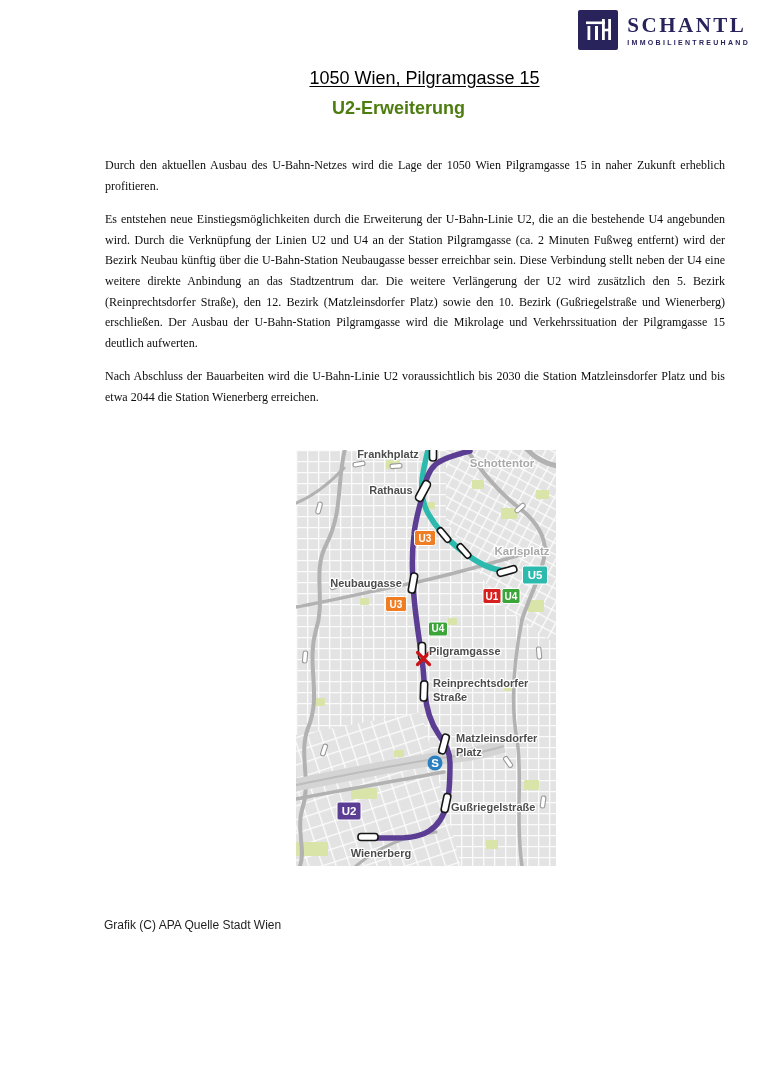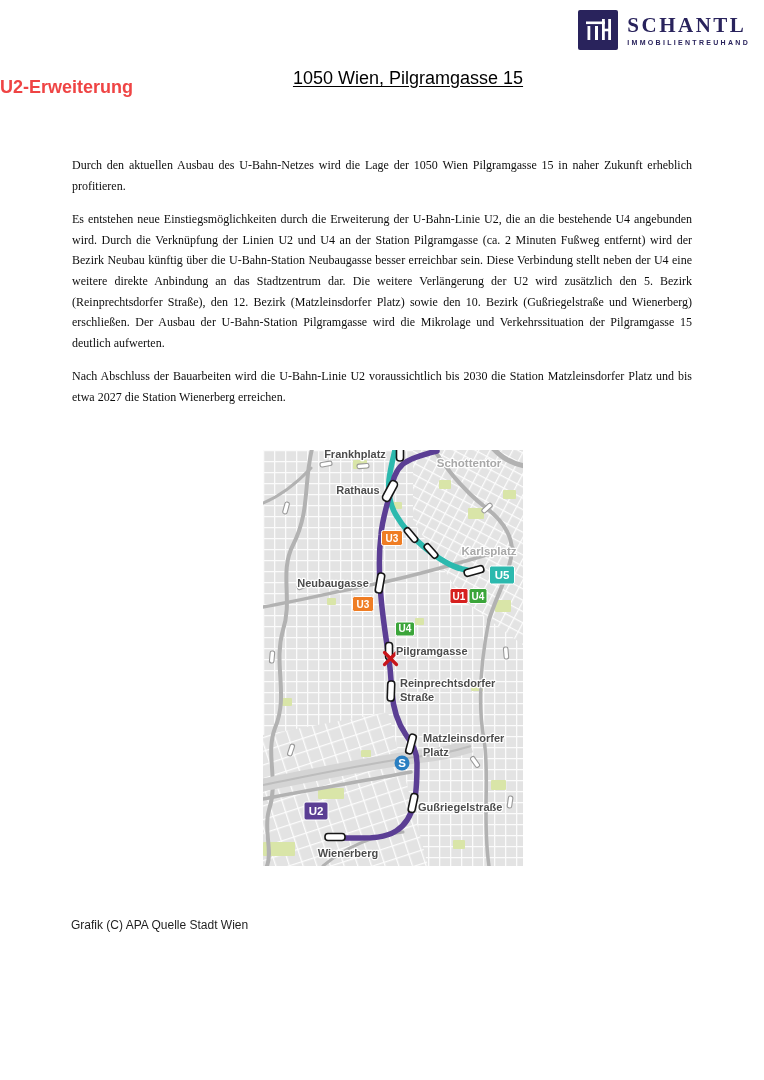--- a/index.html
+++ b/index.html
@@ -1,34 +1,34 @@
 <!DOCTYPE html>
 <html><head>
 <meta charset="utf-8">
 <style>
   html,body{margin:0;padding:0;}
   body{
     width:764px;height:1080px;background:#ffffff;position:relative;overflow:hidden;
     font-family:"Liberation Sans",sans-serif;
   }
-  .page{position:absolute;inset:0;background:#ffffff;}
+  .page{position:absolute;inset:0;background:#ffffff;margin-left:33px;}
 
   
   .logo{position:absolute;top:10px;right:14px;display:flex;align-items:center;gap:9px;}
   .logo-mark{width:40px;height:40px;display:block;}
   .logo-text{display:flex;flex-direction:column;gap:3px;}
   .logo-name{font-family:"Liberation Serif",serif;font-weight:700;font-size:21px;
     letter-spacing:2.5px;color:#29235c;line-height:1;}
   .logo-tagline{font-size:7px;font-weight:700;letter-spacing:2.3px;color:#29235c;line-height:1;}
 
   
   .title1{position:absolute;top:68px;left:0;width:100%;text-align:center;
     font-size:18px;color:#000;text-decoration:underline;text-underline-offset:2px;padding-left:26px;}
-  .title2{position:absolute;top:77px;left:0;width:100%;text-align:left;
-    font-size:18px;font-weight:700;color:#ef4444;}
+  .title2{position:absolute;top:98px;left:0;width:100%;text-align:center;
+    font-size:18px;font-weight:700;color:#4d7c0f;}
 
   
   .bodycopy{position:absolute;left:72px;top:155px;width:620px;
     font-family:"Liberation Serif",serif;font-size:12px;line-height:20.6px;
     text-align:justify;color:#0d0d0d;}
   .bodycopy p{margin:0 0 13px 0;}
 
   
   .map{position:absolute;left:263px;top:450px;width:260px;height:416px;}
   .st{font-family:"Liberation Sans",sans-serif;font-weight:700;font-size:11px;fill:#4c4c4c;
@@ -68,21 +68,21 @@
       <span class="logo-tagline">IMMOBILIENTREUHAND</span>
     </div>
   </div>
 
   <div class="title1">1050 Wien, Pilgramgasse 15</div>
   <div class="title2">U2-Erweiterung</div>
 
   <div class="bodycopy">
     <p>Durch den aktuellen Ausbau des U-Bahn-Netzes wird die Lage der 1050 Wien Pilgramgasse 15 in naher Zukunft erheblich profitieren.</p>
     <p>Es entstehen neue Einstiegsmöglichkeiten durch die Erweiterung der U-Bahn-Linie U2, die an die bestehende U4 angebunden wird. Durch die Verknüpfung der Linien U2 und U4 an der Station Pilgramgasse (ca. 2 Minuten Fußweg entfernt) wird der Bezirk Neubau künftig über die U-Bahn-Station Neubaugasse besser erreichbar sein. Diese Verbindung stellt neben der U4 eine weitere direkte Anbindung an das Stadtzentrum dar. Die weitere Verlängerung der U2 wird zusätzlich den 5. Bezirk (Reinprechtsdorfer Straße), den 12. Bezirk (Matzleinsdorfer Platz) sowie den 10. Bezirk (Gußriegelstraße und Wienerberg) erschließen. Der Ausbau der U-Bahn-Station Pilgramgasse wird die Mikrolage und Verkehrssituation der Pilgramgasse 15 deutlich aufwerten.</p>
-    <p>Nach Abschluss der Bauarbeiten wird die U-Bahn-Linie U2 voraussichtlich bis 2030 die Station Matzleinsdorfer Platz und bis etwa 2027 die Station Wienerberg erreichen.</p>
+    <p>Nach Abschluss der Bauarbeiten wird die U-Bahn-Linie U2 voraussichtlich bis 2030 die Station Matzleinsdorfer Platz und bis etwa 2044 die Station Wienerberg erreichen.</p>
   </div>
 
   <svg class="map" viewBox="0 0 260 416">
     <defs>
       <pattern id="gridA" width="11" height="11" patternUnits="userSpaceOnUse">
         <path d="M0 .6 H11 M.6 0 V11" stroke="#ffffff" stroke-width="1.4" fill="none"></path>
       </pattern>
       <pattern id="gridB" width="10" height="10" patternUnits="userSpaceOnUse" patternTransform="rotate(28)">
         <path d="M0 .6 H10 M.6 0 V10" stroke="#ffffff" stroke-width="1.3" fill="none"></path>
       </pattern>

